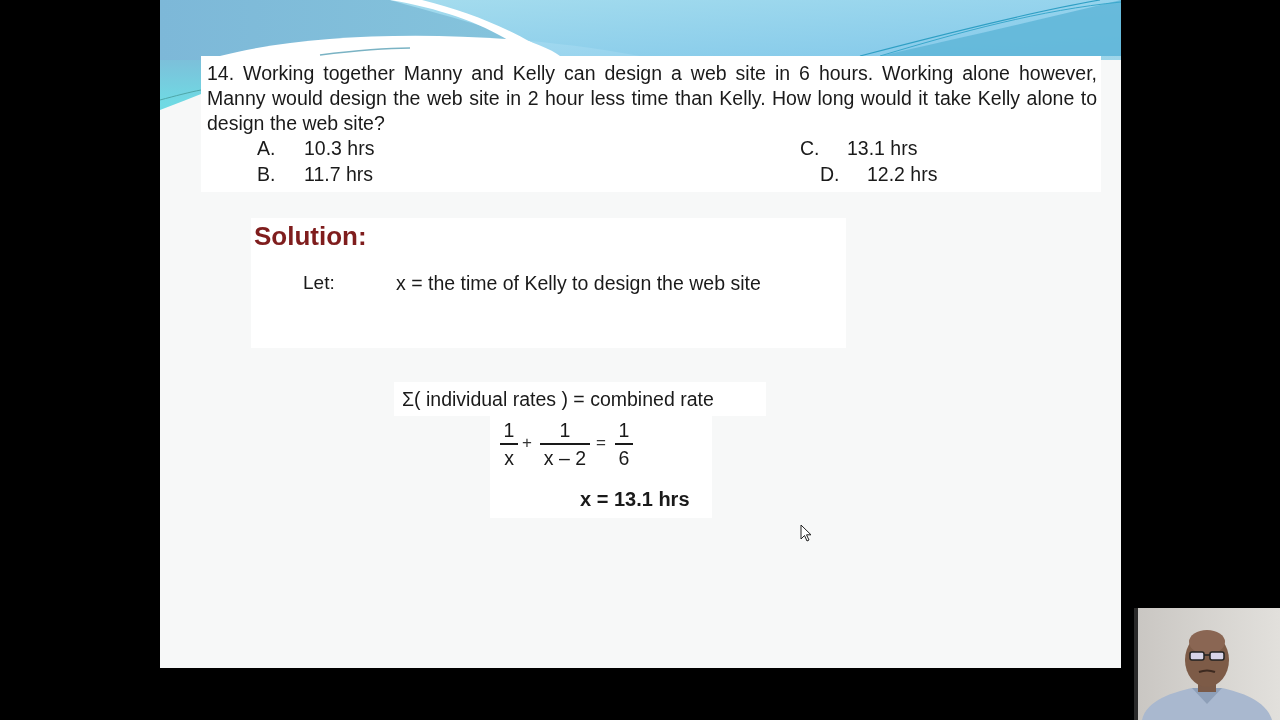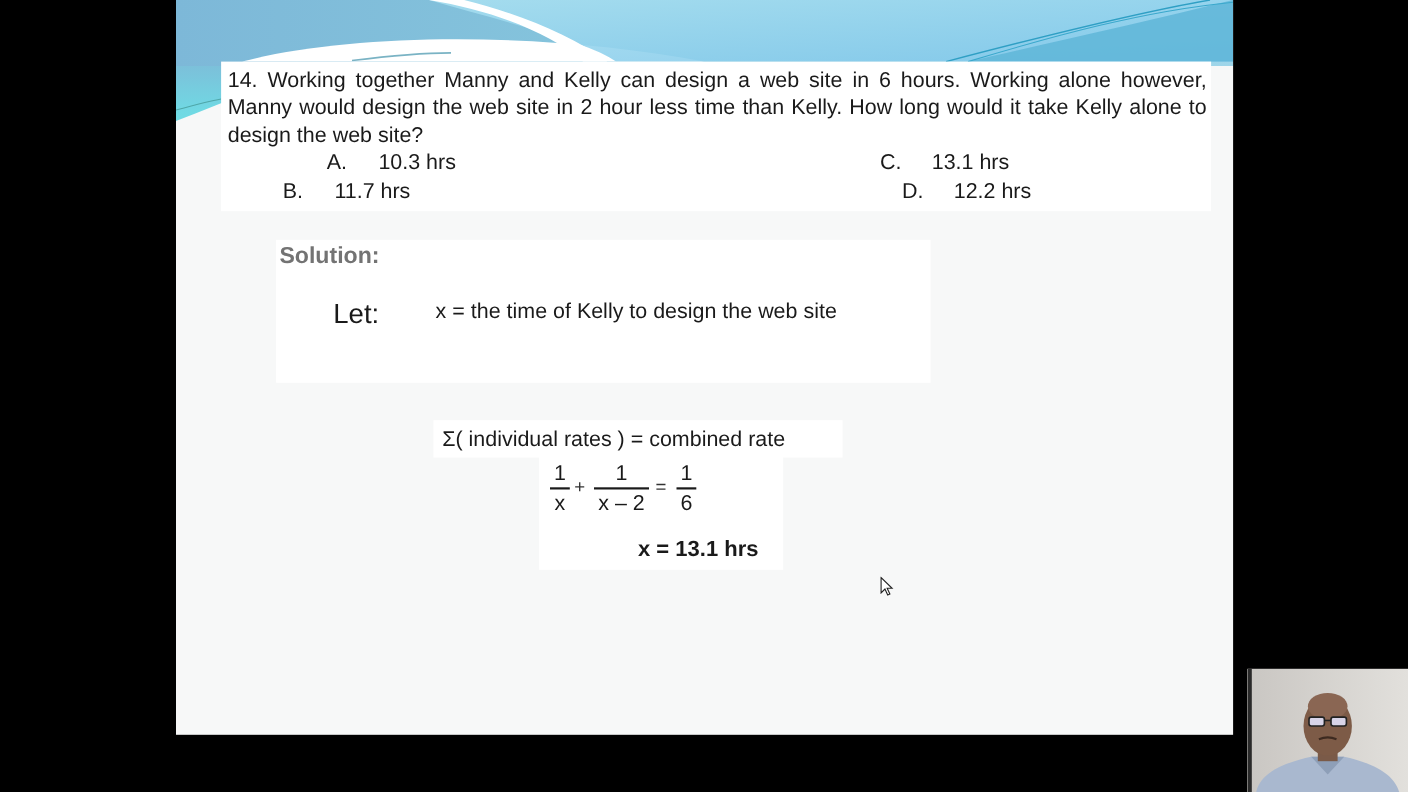--- a/index.html
+++ b/index.html
@@ -62,29 +62,29 @@
       left: 91px;
       top: 218px;
       width: 595px;
       height: 130px;
       background: #ffffff;
     }
     .solution-title {
       position: absolute;
       left: 94px;
       top: 221px;
-      font-size: 21px;
+      font-size: 26px;
       font-weight: bold;
-      color: #737373;
+      color: #7f1d1d;
     }
     .let-label {
       position: absolute;
       left: 143px;
       top: 272px;
-      font-size: 25px;
+      font-size: 19px;
       color: #1a1a1a;
     }
     .let-line {
       position: absolute;
       font-size: 19.5px;
       color: #1a1a1a;
       white-space: pre;
     }
     .formula-box {
       position: absolute;
@@ -197,21 +197,21 @@
       <path d="M700,56 C780,35 870,12 940,0" stroke="#2f9fc4" stroke-width="1.2" fill="none"></path>
       <path d="M720,56 C800,32 880,10 961,2" stroke="#3aa8cc" stroke-width="1" fill="none"></path>
       <path d="M160,55 C200,50 230,48 250,48" stroke="#7ab3c4" stroke-width="1.5" fill="none"></path>
       <path d="M0,100 C15,96 30,92 41,90" stroke="#4fa6a8" stroke-width="1" fill="none"></path>
     </svg>
 
     <div class="question-box"></div>
 
     <div class="question-text">14.  Working together Manny and Kelly can design a web site in 6 hours.  Working alone however, Manny would design the web site in 2 hour less time than Kelly.  How long would it take Kelly alone to design the web site?</div>
 
-    <div class="choice" style="left:97px; top:136px;margin-left:40px;">
+    <div class="choice" style="left:97px; top:136px;">
       <span class="letter">A.</span><span>10.3 hrs</span>
     </div>
     <div class="choice" style="left:97px; top:162px;">
       <span class="letter">B.</span><span>11.7 hrs</span>
     </div>
     <div class="choice" style="left:640px; top:136px;">
       <span class="letter">C.</span><span>13.1 hrs</span>
     </div>
     <div class="choice" style="left:640px; top:162px;margin-left:20px;">
       <span class="letter">D.</span><span>12.2 hrs</span>

